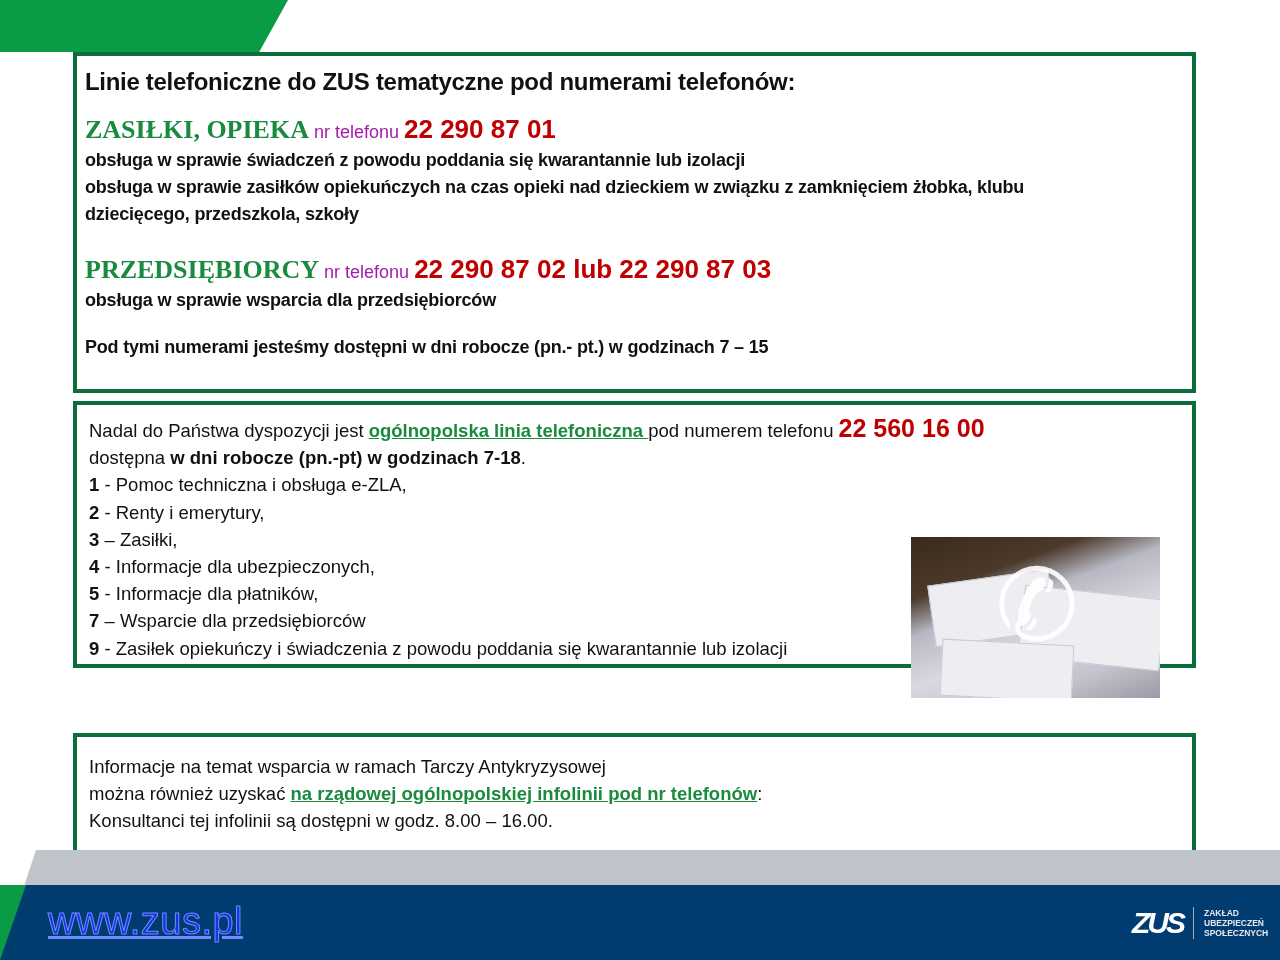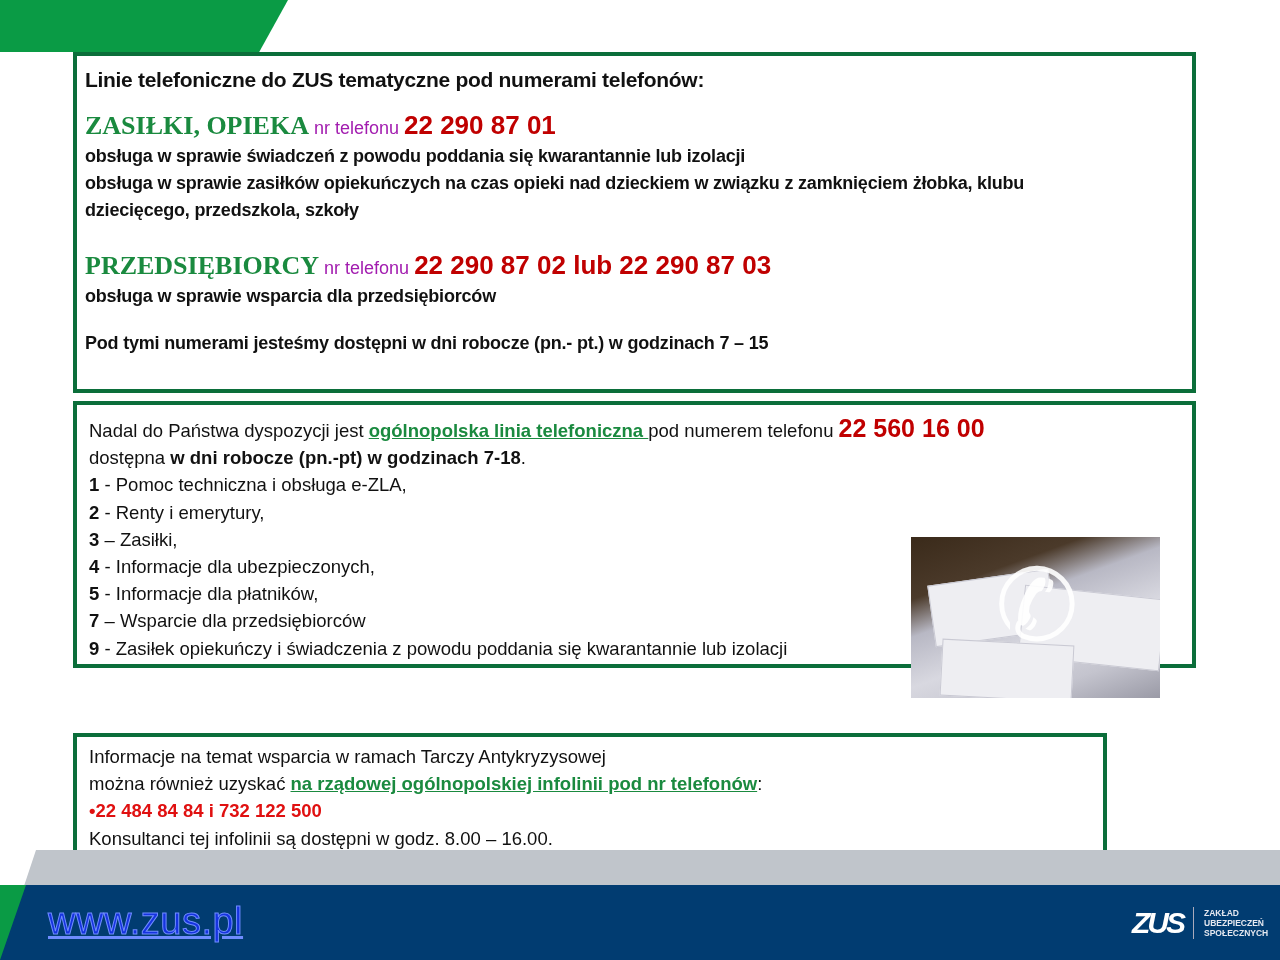--- a/index.html
+++ b/index.html
@@ -1,22 +1,22 @@
 <!DOCTYPE html>
 <html><head>
 <meta charset="utf-8">
 <style>
   html, body { margin:0; padding:0; }
   body { width:1280px; height:960px; position:relative; overflow:hidden; background:#ffffff; font-family:"Liberation Sans", sans-serif; color:#111; }
   .top-band { position:absolute; left:0; top:0; width:288px; height:52px; background:#0a9b45; clip-path:polygon(0 0,100% 0,90% 100%,0 100%); }
   .box { position:absolute; border:4px solid #0b6e3a; background:#fff; box-sizing:border-box; }
   #box1 { left:73px; top:52px; width:1123px; height:341px; padding:12px 8px; }
   #box2 { left:73px; top:401px; width:1123px; height:267px; padding:10px 12px; }
-  #box3 { left:73px; top:733px; width:1034px; height:122px; padding:6px 12px; }
-  .h-title { font-weight:bold; font-size:21px; letter-spacing:-0.3px; margin-bottom:18px; }
+  #box3 { left:73px; top:733px; width:1123px; height:122px; padding:16px 12px; }
+  .h-title { font-weight:bold; font-size:24px; letter-spacing:-0.3px; margin-bottom:18px; }
   .sec-head { font-size:26px; line-height:30px; margin-top:6px; }
   .sec-name { color:#1a8a3f; font-weight:bold;font-family:Liberation Serif, serif; }
   .sec-nr { font-size:18px; color:#a21caf; }
   .sec-phone { color:#c00000; font-weight:bold; }
   .line-b { font-weight:bold; font-size:18px; line-height:27px; letter-spacing:-0.2px; }
   .gap { height:20px; }
   .p { font-size:18.5px; line-height:27.2px; }
   .link-green { color:#1a8a3f; text-decoration:underline; font-weight:bold; }
   .phone-red { color:#c00000; font-weight:bold; font-size:25px; }
   .red { color:#e01010; font-weight:bold; }
@@ -78,21 +78,20 @@
     <div class="card" style="left:30px;top:105px;width:130px;height:55px;transform:rotate(3deg)"></div>
     <span class="phone-glyph">✆</span>
   </div>
 </div>
 
 <div class="box" id="box3">
   <div class="p">Informacje na temat wsparcia w ramach Tarczy Antykryzysowej</div>
   <div class="p">
     <span>można również uzyskać </span><span class="link-green">na rządowej ogólnopolskiej infolinii pod nr telefonów</span><span>:</span>
   </div>
-  <div class="p red">•22 484 84 84  i 732 122 500</div>
   <div class="p">Konsultanci tej infolinii są dostępni w godz. 8.00 – 16.00.</div>
 </div>
 
 <div class="grey-band"></div>
 <div class="footer"></div>
 <div class="footer-green"></div>
 <a class="url">www.zus.pl</a>
 <div class="logo">
   <span class="logo-mark">ZUS</span>
   <span class="logo-sep"></span>

